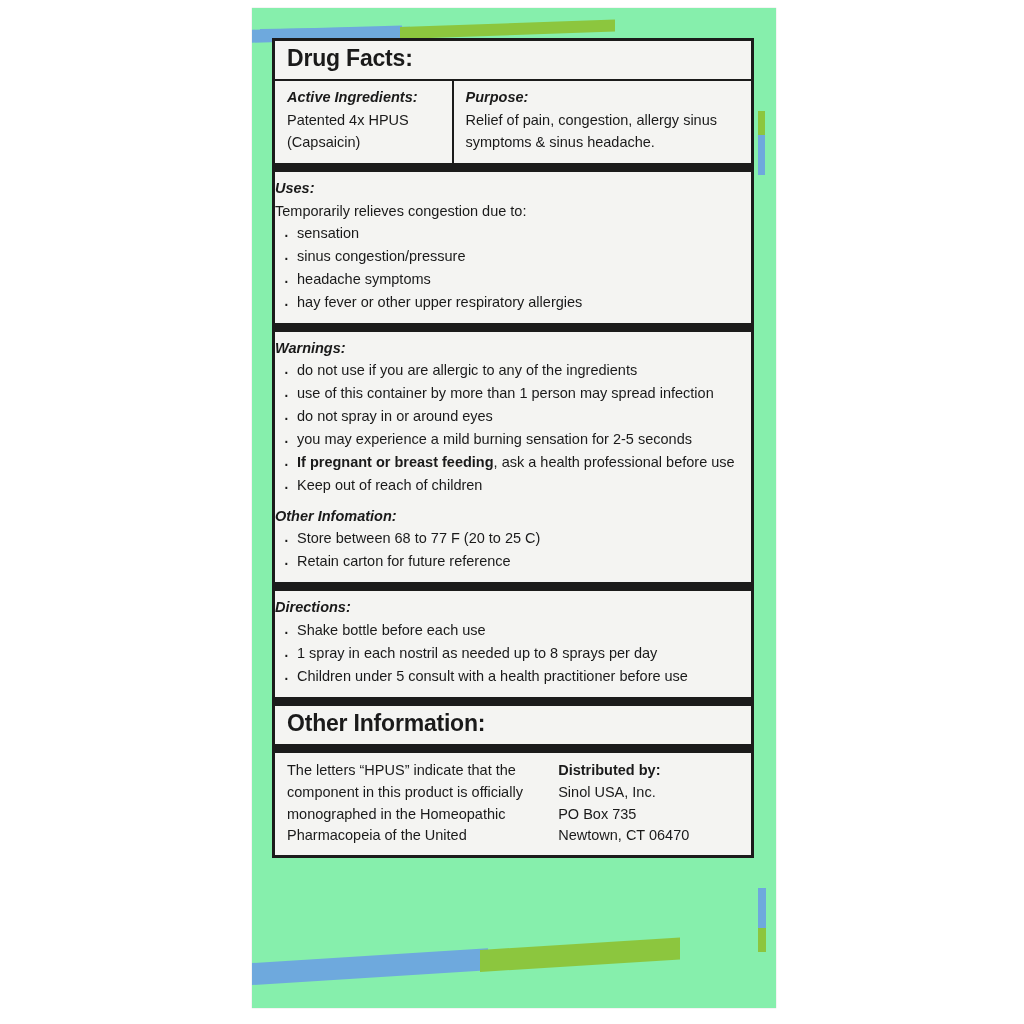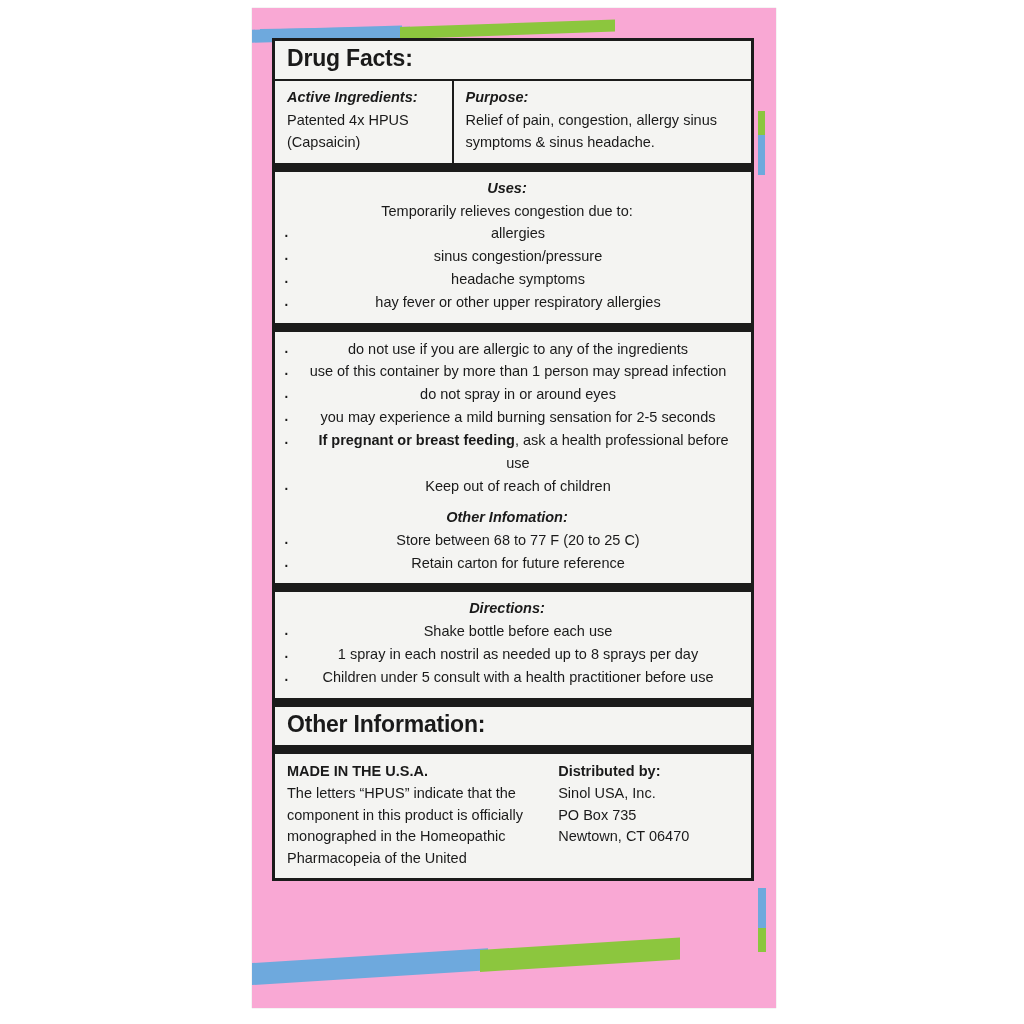--- a/index.html
+++ b/index.html
@@ -15,21 +15,21 @@
     overflow: hidden;
   }
 
   
   #panel {
     position: absolute;
     left: 252px;
     top: 8px;
     width: 524px;
     height: 1000px;
-    background: #f9a8d4;
+    background: #86efac;
     overflow: hidden;
     box-shadow: 0 0 1px rgba(0,0,0,.25);
   }
 
   
   .band {
     position: absolute;
     pointer-events: none;
   }
   .band-top-blue {
@@ -96,21 +96,20 @@
     width: 482px;
     background: #f4f4f2;
     border: 3px solid #1b1b1b;
     box-sizing: border-box;
   }
 
   .sec {
     box-sizing: border-box;
     padding: 6px 12px 9px 0;
     background: #f4f4f2;
-    text-align: center;
   }
   .rule-thin { border-top: 2px solid #1b1b1b; }
   .rule-thick { border-top: 9px solid #1b1b1b; }
 
   .title {
     font-size: 23px;
     font-weight: bold;
     letter-spacing: -0.2px;
     padding: 5px 12px 8px 12px;
     line-height: 1.1;
@@ -158,21 +157,21 @@
     position: relative;
   }
   ul.bul li::before {
     content: "\00B7";
     position: absolute;
     left: 8px;
     top: -1px;
     font-size: 20px;
     line-height: 1.3;
   }
-  .b { font-weight: bold; margin-left: 11px; }
+  .b { font-weight: bold; }
   .gap { height: 9px; }
 
   .footer {
     display: flex;
     padding: 7px 12px 8px 12px;
   }
   .footer .fl { width: 60%; }
   .footer .fr { width: 40%; }
   .footer .txt, .footer .hd-plain { line-height: 1.5; }
 </style>
@@ -205,28 +204,29 @@
         <div class="hd">Purpose:</div>
         <div class="txt">Relief of pain, congestion, allergy sinus</div>
         <div class="txt">symptoms &amp; sinus headache.</div>
       </div>
     </div>
 
     <div class="sec rule-thick">
       <div class="hd">Uses:</div>
       <div class="txt">Temporarily relieves congestion due to:</div>
       <ul class="bul">
-        <li>allergies</li>
+        <li>sensation</li>
         <li>sinus congestion/pressure</li>
         <li>headache symptoms</li>
         <li>hay fever or other upper respiratory allergies</li>
       </ul>
     </div>
 
     <div class="sec rule-thick">
+      <div class="hd">Warnings:</div>
       <ul class="bul">
         <li>do not use if you are allergic to any of the ingredients</li>
         <li>use of this container by more than 1 person may spread infection</li>
         <li>do not spray in or around eyes</li>
         <li>you may experience a mild burning sensation for 2-5 seconds</li>
         <li><span class="b">If pregnant or breast feeding</span><span>, ask a health professional before use</span></li>
         <li>Keep out of reach of children</li>
       </ul>
 
       <div class="gap"></div>
@@ -246,21 +246,20 @@
         <li>Children under 5 consult with a health practitioner before use</li>
       </ul>
     </div>
 
     <div class="title rule-thick">Other Information:</div>
 
 
     <div class="rule-thick">
       <div class="footer">
         <div class="fl">
-          <div class="hd-plain">MADE IN THE U.S.A.</div>
           <div class="txt">The letters “HPUS” indicate that the</div>
           <div class="txt">component in this product is officially</div>
           <div class="txt">monographed in the Homeopathic</div>
           <div class="txt">Pharmacopeia of the United</div>
         </div>
         <div class="fr">
           <div class="hd-plain">Distributed by:</div>
           <div class="txt">Sinol USA, Inc.</div>
           <div class="txt">PO Box 735</div>
           <div class="txt">Newtown, CT 06470</div>

